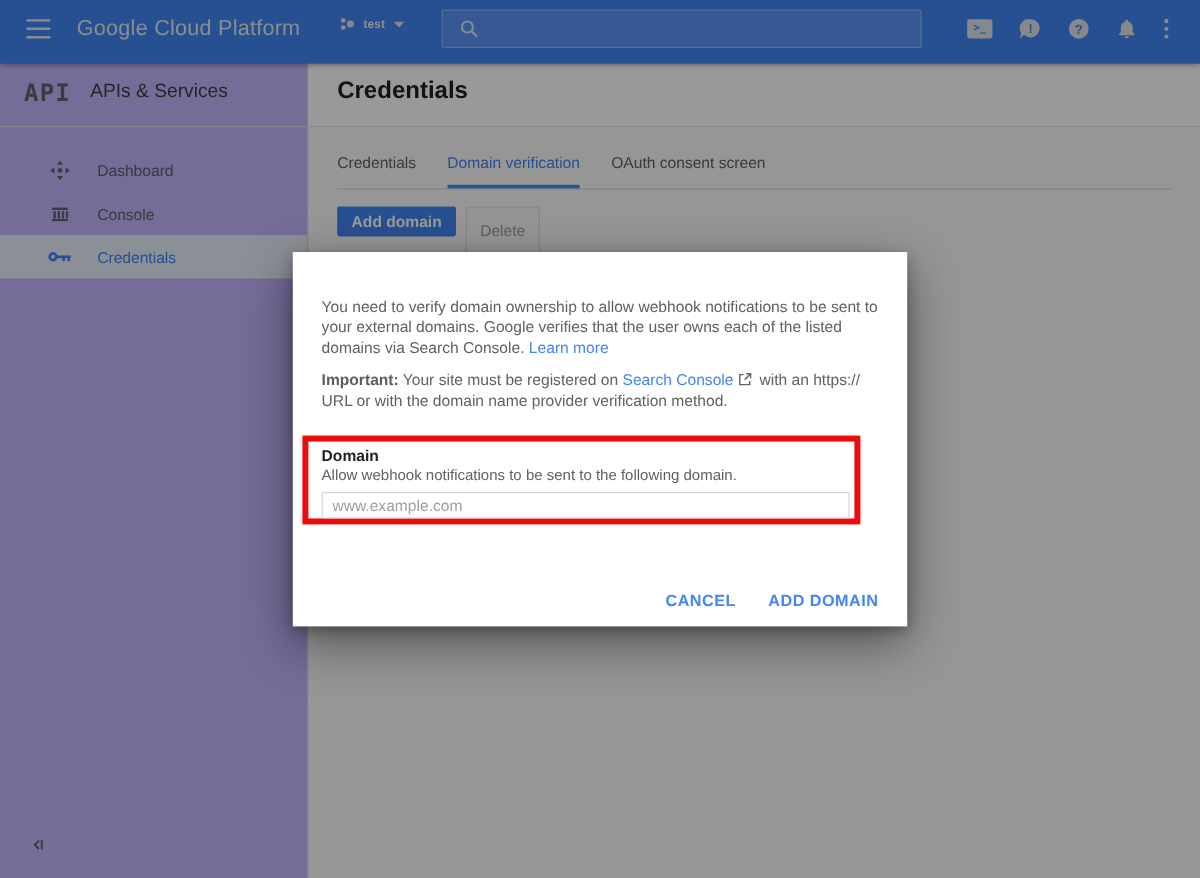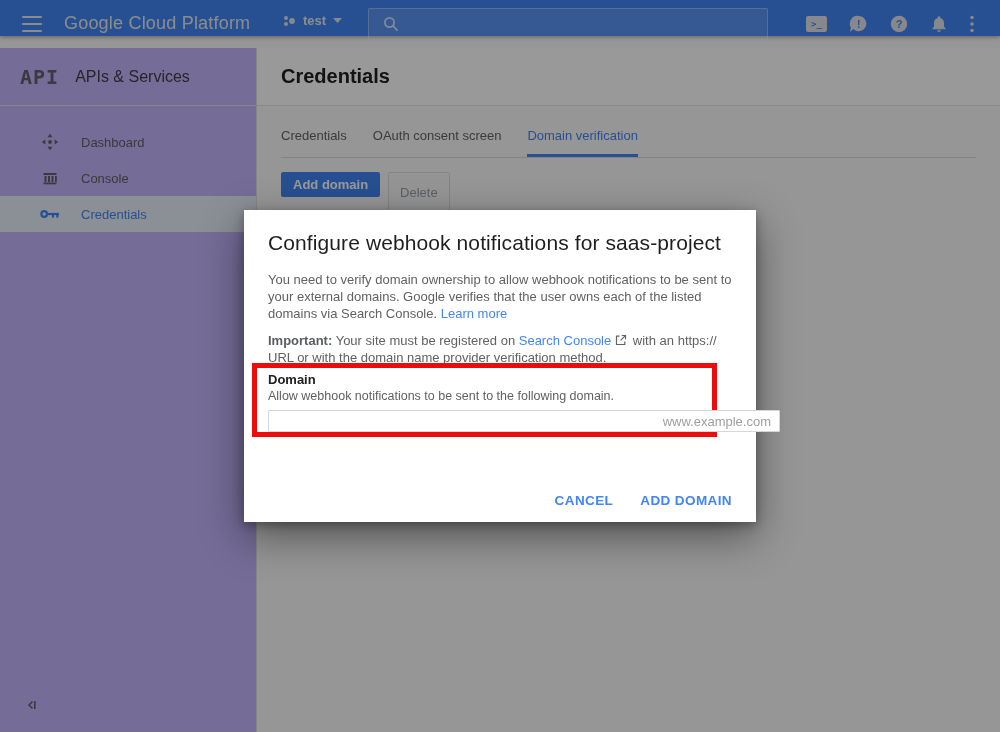--- a/index.html
+++ b/index.html
@@ -1,28 +1,28 @@
 <!DOCTYPE html>
 <html lang="en"><head>
 <meta charset="utf-8">
 <style>
   * { margin:0; padding:0; box-sizing:border-box; }
   html,body { width:1000px; height:732px; }
   body { font-family:"Liberation Sans", sans-serif; background:#fafafa; position:relative; overflow:hidden; }
   .app { position:absolute; inset:0; width:1000px; height:732px; }
 
   
-  .topbar { position:absolute; top:0; left:0; right:0; height:36px; background:#4285f4;
+  .topbar { position:absolute; top:0; left:0; right:0; height:53px; background:#4285f4;
             box-shadow:0 1px 4px rgba(0,0,0,0.35); z-index:1; }
   .hamburger { position:absolute; left:22px; top:16px; width:20px; height:16px; display:flex;
                flex-direction:column; justify-content:space-between; cursor:pointer; }
   .hamburger div { height:2px; background:#e8eaed; border-radius:1px; }
   .gcp-logo { position:absolute; left:64px; top:13px; font-size:18px; color:#e8eaed; letter-spacing:0.2px; white-space:nowrap; }
   .project-switcher { position:absolute; left:283px; top:13px; display:flex; align-items:center; gap:7px; cursor:pointer; }
-  .project-name { color:#e8eaed; font-size:13px; font-weight:bold; }
+  .project-name { color:#e8eaed; font-size:10px; font-weight:bold; }
   .search-box { position:absolute; left:368px; top:8px; width:400px; height:32px;
                 background:rgba(255,255,255,0.13); border:1px solid rgba(255,255,255,0.35);
                 border-radius:2px; display:flex; align-items:center; padding-left:14px; }
   .search-box input { background:transparent; border:none; outline:none; color:#fff; font-size:13px; margin-left:10px; width:330px; }
   .topbar-right { position:absolute; right:26px; top:0; height:48px; display:flex; align-items:center; gap:22px; }
   .tb-icon { display:flex; align-items:center; justify-content:center; cursor:pointer; }
   .shell-badge { width:21px; height:16px; background:#dfe3ea; border-radius:2px; display:flex; align-items:center;
                  justify-content:center; font-family:"DejaVu Sans Mono", monospace; font-size:9px; font-weight:bold; color:#4285f4; }
 
   
@@ -59,22 +59,22 @@
   .p1 { margin-top:16px; }
   .p2 { margin-top:10px; }
   .link { color:#4285f4; text-decoration:none; cursor:pointer; }
   .important { font-weight:bold; color:#5a5d61; }
   .ext-icon { margin:0 2px 0 4px; vertical-align:-1px; }
   .highlight-box { position:absolute; left:8px; top:153px; width:465px; height:74px;
                    border:5px solid #ec0c0c; background:transparent; }
   .domain-section { padding:4px 0 0 11px; }
   .domain-label { font-size:13px; font-weight:bold; color:#212121; }
   .domain-desc { font-size:12.5px; color:#616161; margin-top:2px; }
-  .domain-input { margin-top:7px; width:512px; height:22px; border:1px solid #d7d7d7; border-radius:1px;
-                  font-size:13px; padding:0 8px; color:#212121; outline:none; font-family:"Liberation Sans", sans-serif;text-align:right; }
+  .domain-input { margin-top:7px; width:440px; height:22px; border:1px solid #d7d7d7; border-radius:1px;
+                  font-size:13px; padding:0 8px; color:#212121; outline:none; font-family:"Liberation Sans", sans-serif; }
   .domain-input::placeholder { color:#9e9e9e; }
   .dialog-actions { position:absolute; right:24px; bottom:14px; display:flex; gap:27px; }
   .dialog-btn { font-size:13.5px; font-weight:bold; color:#4285f4; letter-spacing:0.4px; background:none; border:none; cursor:pointer;
                 font-family:"Liberation Sans", sans-serif; }
 </style>
 </head>
 <body>
 
 <div class="app">
 
@@ -188,34 +188,33 @@
       </svg>
     </div>
   </aside>
 
   <main class="main">
     <div class="page-header">
       <h1 class="page-title">Credentials</h1>
     </div>
     <div class="tabs">
       <div class="tab">Credentials</div>
+      <div class="tab active">Domain verification</div>
       <div class="tab">OAuth consent screen</div>
-      <div class="tab active">Domain verification</div>
     </div>
     <div class="toolbar">
       <button class="btn-primary">Add domain</button>
       <button class="btn-disabled">Delete</button>
     </div>
   </main>
 
   <div class="scrim"></div>
 
   <div class="dialog">
     <div class="dialog-inner">
-      <h2 class="dialog-title">Configure webhook notifications for saas-project</h2>
       <p class="dialog-p p1"><span>You need to verify domain ownership to allow webhook notifications to be sent to your external domains. Google verifies that the user owns each of the listed domains via Search Console.</span>
         <a class="link">Learn more</a></p>
       <p class="dialog-p p2"><span class="important">Important:</span><span> Your site must be registered on </span><a class="link">Search Console</a><svg class="ext-icon" width="12" height="12" viewBox="0 0 12 12" fill="none" stroke="#5f6368" stroke-width="1.2">
           <path d="M4.5 2.2 H1.5 V10.5 H9.8 V7.5"></path>
             <path d="M6.8 1.5 H10.5 V5.2"></path>
             <path d="M10.3 1.7 L5.6 6.4"></path>
         </svg><span> with an https:// URL or with the domain name provider verification method.</span></p>
     </div>
 
     <div class="highlight-box">

